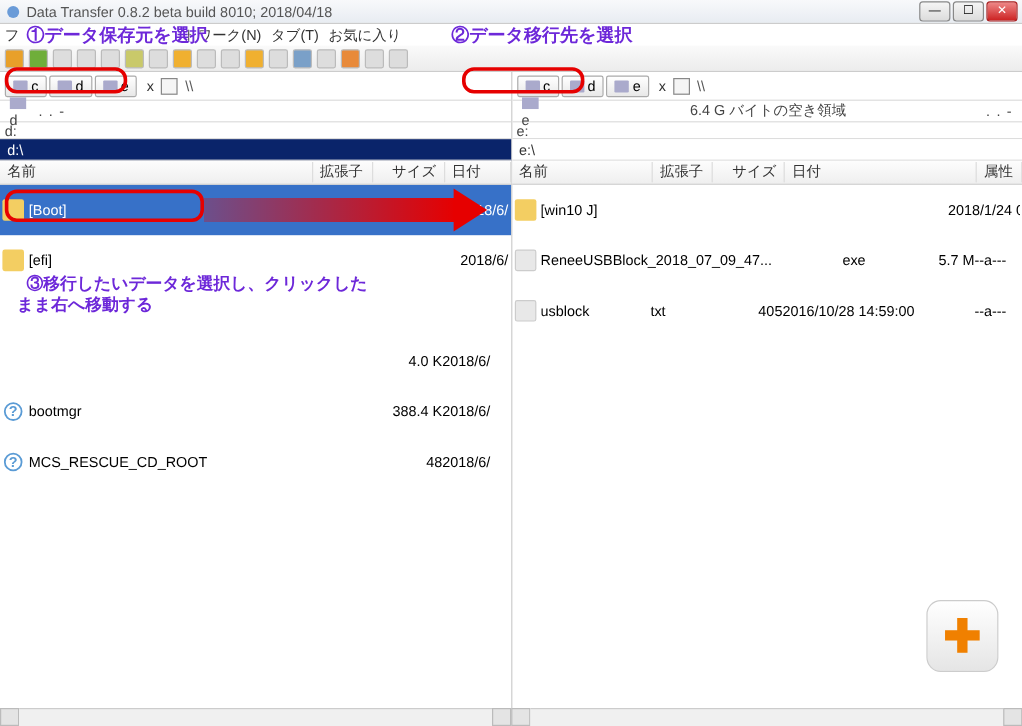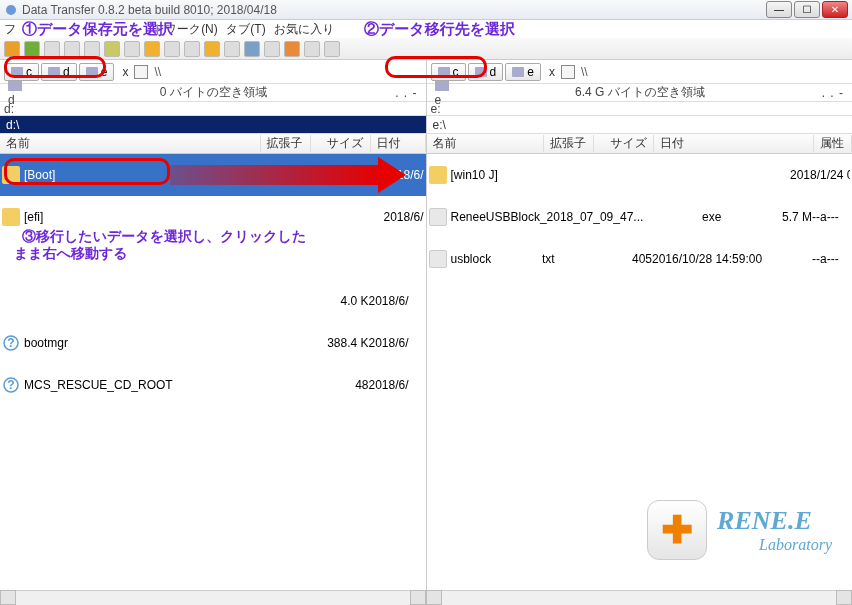--- a/index.html
+++ b/index.html
@@ -85,21 +85,21 @@
   </span>
   <span class="title">Data Transfer 0.8.2 beta build 8010; 2018/04/18</span>
   <div class="win-btns">
     <button>—</button>
     <button>☐</button>
     <button class="close">✕</button>
   </div>
 </div>
 
 <div class="ann" style="left:22px; top:20px;">①データ保存元を選択</div>
-<div class="ann" style="left:364px; top:20px;">②データ移行先を選択</div>
+<div class="ann" style="left:376px; top:20px;">②データ移行先を選択</div>
 <div class="ann small" style="left:22px; top:228px;">③移行したいデータを選択し、クリックした</div>
 <div class="ann small" style="left:14px; top:245px;">まま右へ移動する</div>
 
 <div class="red-box" style="left:4px; top:56px; width:102px; height:22px;"></div>
 <div class="red-box" style="left:385px; top:56px; width:102px; height:22px;"></div>
 <div class="red-box" style="left:4px; top:158px; width:166px; height:27px;"></div>
 
 <div class="arrow" style="left:170px; top:158px;">
   <div class="shaft" style="left:0; top:7px; width:210px;"></div>
   <div class="head" style="left:208px; top:-1px;"></div>
@@ -152,21 +152,20 @@
       <div class="trailing">
         <span class="x">x</span>
         <span class="sq"></span>
         <span>\\</span>
       </div>
     </div>
     <div class="status-row">
       <span class="lbl"><svg width="14" height="10" style="vertical-align:middle">
             <rect width="14" height="10" fill="#aac"></rect>
           </svg> <span>d</span></span>
-      <span class="mid">0 バイトの空き領域</span>
       <span class="dots">. .  -</span>
     </div>
     <div class="status-row" style="height:14px; padding-left:4px;">
       <span>d:</span>
     </div>
     <div class="path-row">d:\</div>
     <div class="header-row">
       <div class="col name">名前</div>
       <div class="col ext">拡張子</div>
       <div class="col size">サイズ</div>
@@ -286,24 +285,20 @@
           <span class="cell cname">usblock</span>
           <span class="cell cext">txt</span>
           <span class="cell csize">405</span>
           <span class="cell cdate" style="width:160px">2016/10/28 14:59:00</span>
           <span class="cell cattr">--a---</span>
         </div>
         <div class="logo">
         <div class="box">
             <span class="plus">✚</span>
           </div>
-        <div class="txt">
-          <div class="t1">RENE.E</div>
-          <div class="t2">Laboratory</div>
-        </div>
       </div>
       </div>
   </div>
 </div>
 
 <div class="sbar">
   <div class="btn"></div>
   <div class="track"></div>
   <div class="btn"></div>
   <div class="btn"></div>

